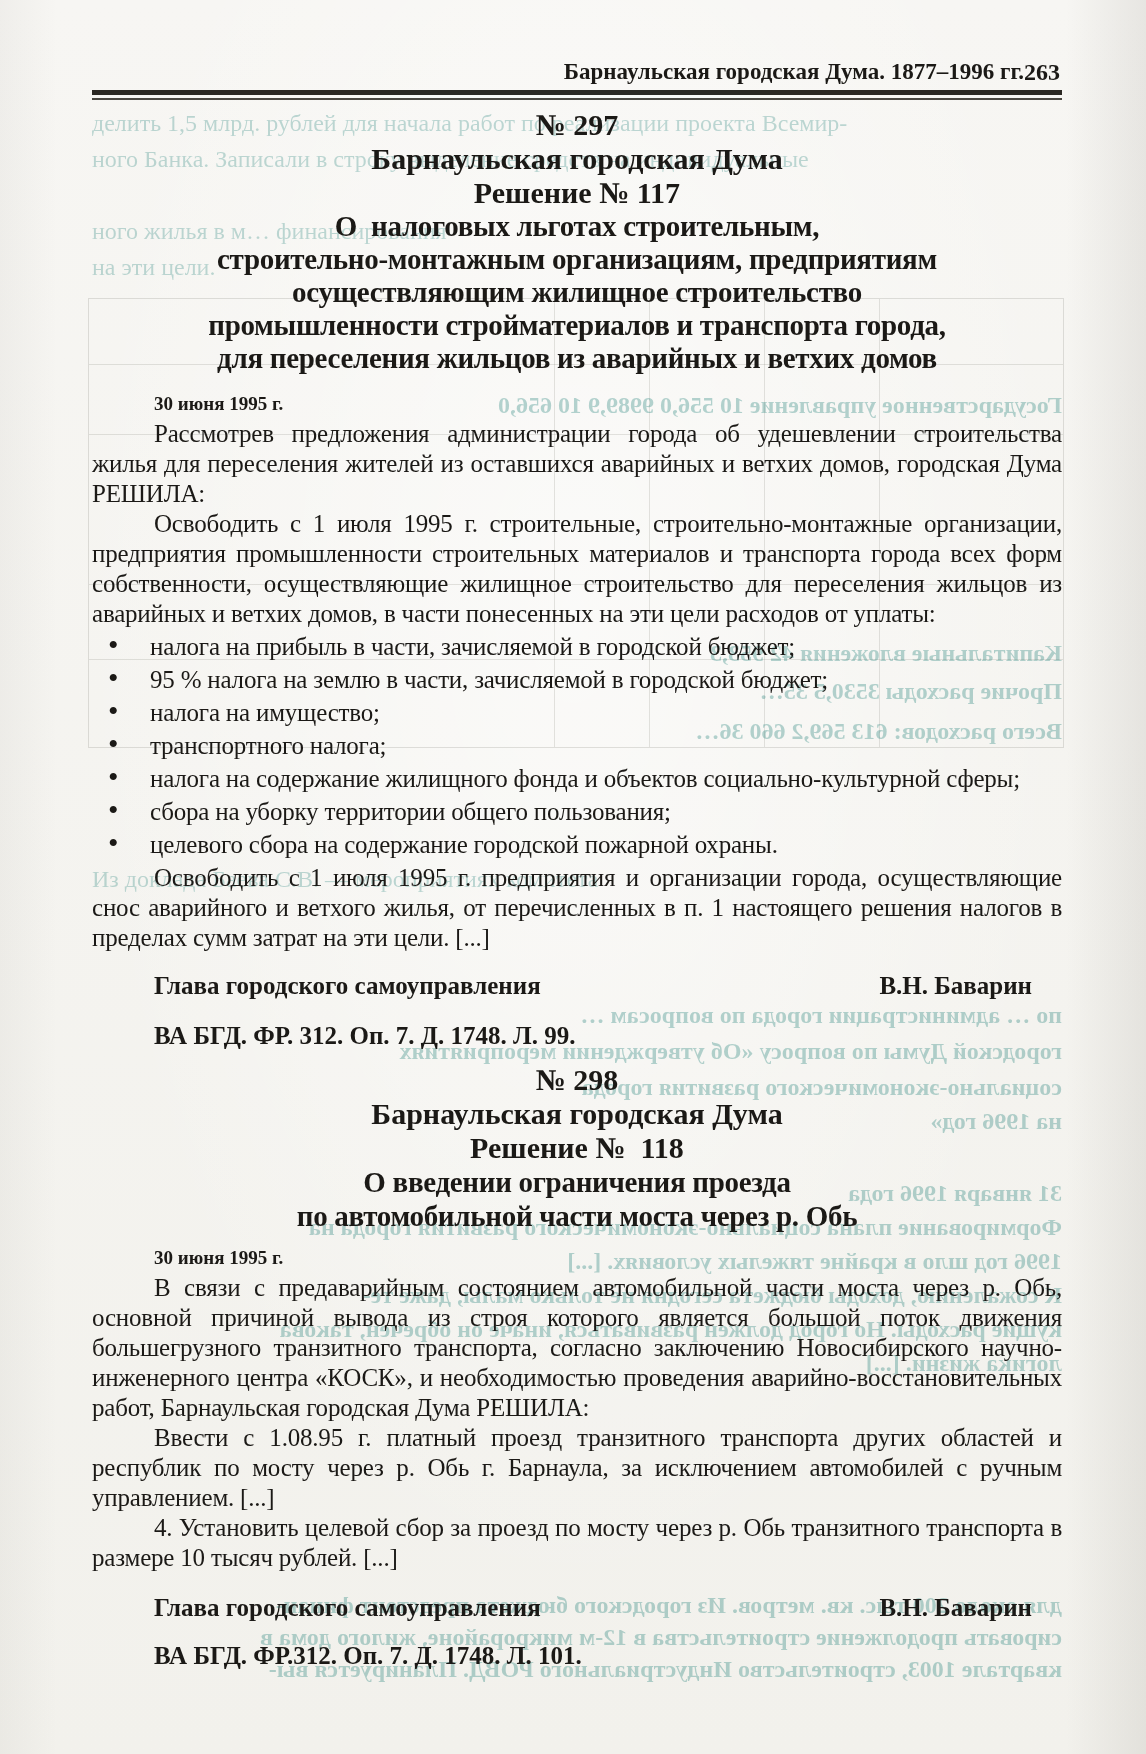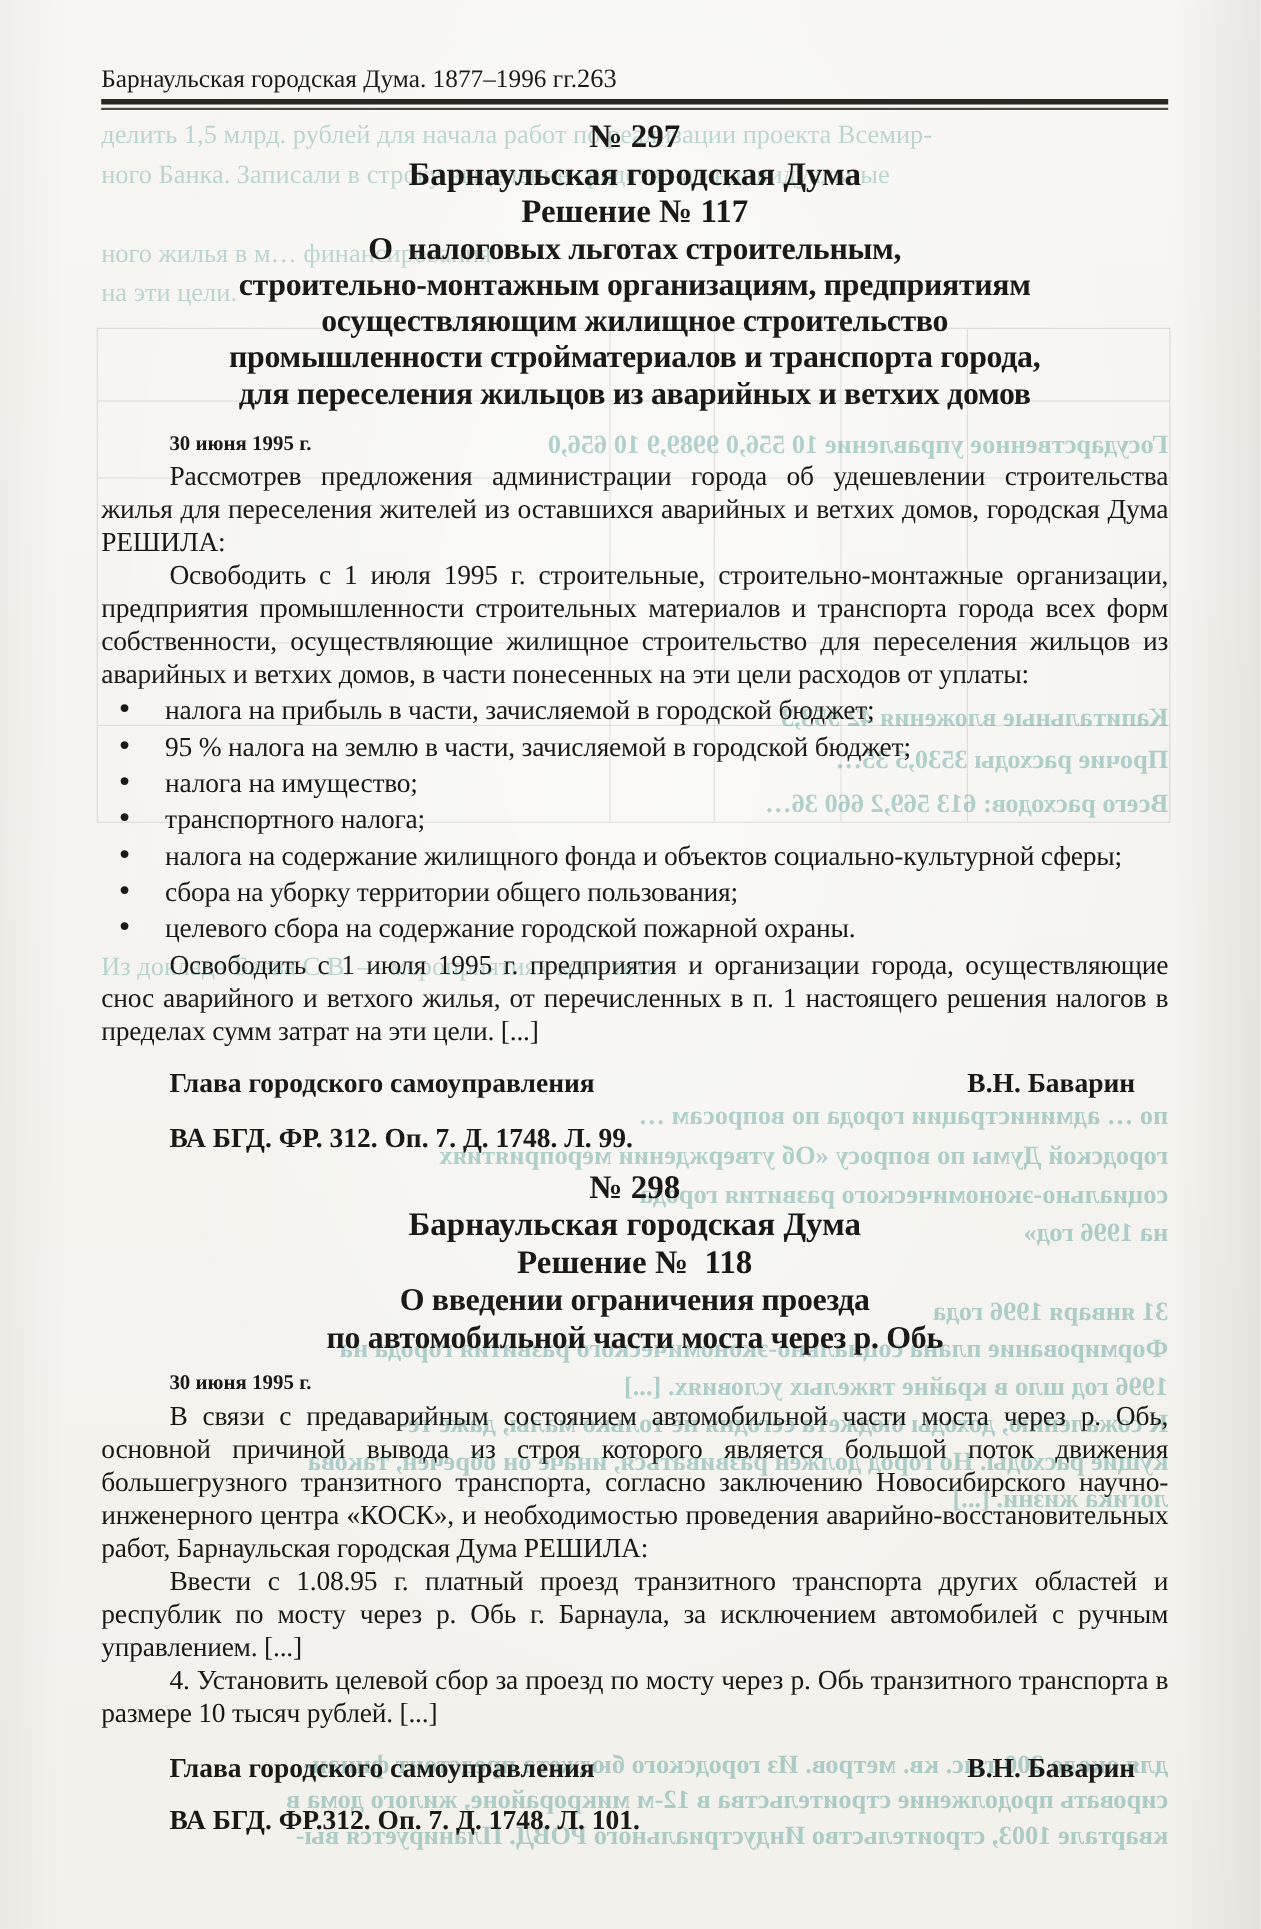--- a/index.html
+++ b/index.html
@@ -28,22 +28,22 @@
   .ghost-line.mirror{transform:scaleX(-1);}
   .ghost-grid{
     position:absolute;left:88px;top:298px;width:974px;height:448px;
     border:1px solid rgba(125,123,115,0.22);
   }
   .ghost-grid .v{position:absolute;top:0;bottom:0;width:1px;background:rgba(125,123,115,0.20);}
   .ghost-grid .h{position:absolute;left:0;right:0;height:1px;background:rgba(125,123,115,0.20);}
   
   .page-inner{position:absolute;left:92px;top:58px;width:970px;z-index:2;}
   .running-header{
-    display:flex;justify-content:flex-start;align-items:flex-end;
-    font-weight:normal;font-size:23px;line-height:28px;
+    display:flex;justify-content:flex-end;align-items:flex-end;
+    font-weight:bold;font-size:23px;line-height:28px;
   }
   .running-header .pagenum{font-size:24px;padding-right:2px;}
   .header-rule{margin-top:4px;height:3px;border-top:5px solid #2b2823;border-bottom:2px solid #4a4741;}
   .doc{margin-top:8px;}
   .h-center{text-align:center;font-weight:bold;}
   .h-num{font-size:30px;line-height:34px;}
   .h-org{font-size:30px;line-height:34px;text-align:center;}
   .h-res{font-size:30px;line-height:34px;}
   .h-title{font-size:29px;line-height:33px;letter-spacing:-0.3px;}
   .doc2 .h-title{line-height:34px;}

